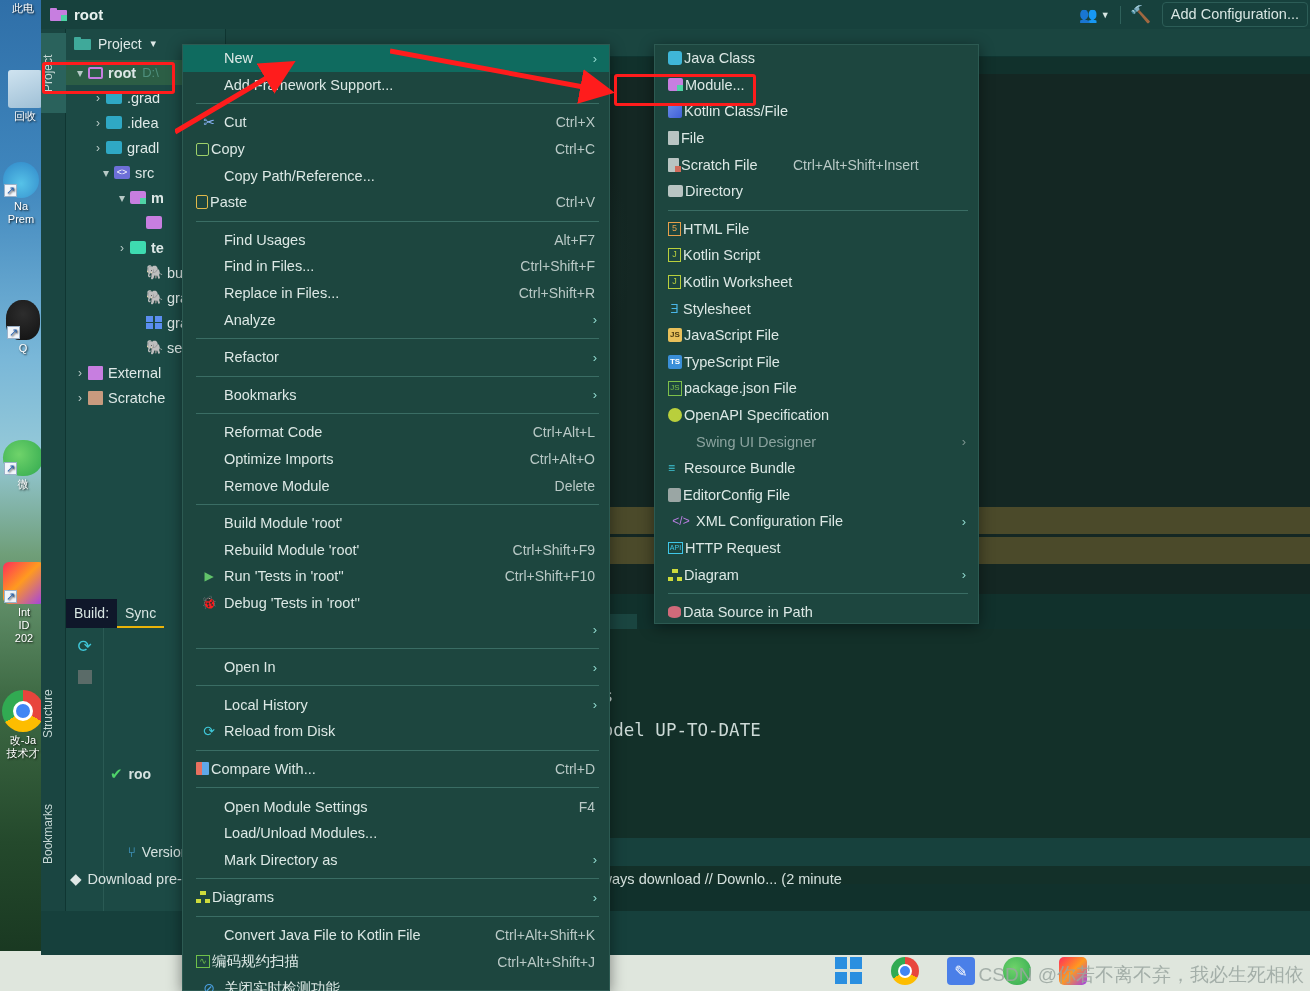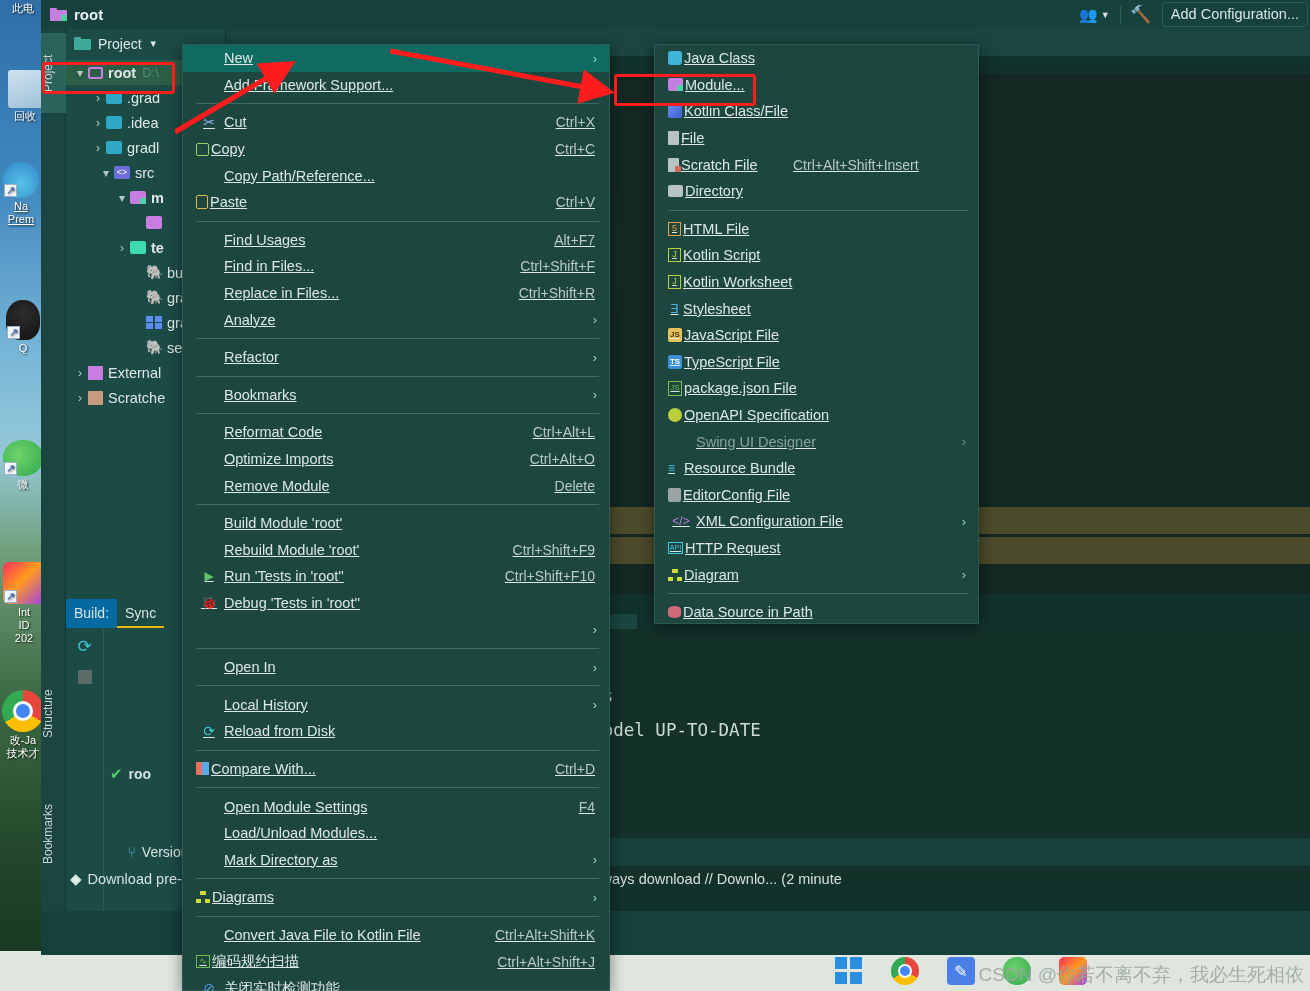--- a/index.html
+++ b/index.html
@@ -85,21 +85,21 @@
   .tlabel.bold { font-weight:bold; }
   .tpath { margin-left:6px; color:#4f8f7d; font-size:13px; }
 
   
   .build-panel {
     position:absolute; left:25px; top:570px; width:160px; height:312px;
     background:#1c4a45;
   }
   .build-tabs { height:29px; display:flex; align-items:flex-end; font-size:14px; }
   .btab { padding:3px 8px 5px; color:#d9e6e3; }
-  .btab.lbl { background:#0369a1; height:29px; display:flex; align-items:center; }
+  .btab.lbl { background:#0f172a; height:29px; display:flex; align-items:center; }
   .btab.active { border-bottom:2px solid #eab308; }
   .build-inner { display:flex; height:283px; }
   .build-gutter { width:38px; background:#1c4a45; border-right:1px solid #2a5a54; padding-top:8px; text-align:center;}
   .gutter-btn { width:22px; height:22px; margin:0 auto 12px; }
   .build-list { padding:8px 0 0 6px; font-size:14px; display:flex; align-items:center; gap:6px;}
 
   
   .editor-area {
     position:absolute; left:185px; top:0; width:1084px; height:882px;
     background:#11312c;
@@ -147,21 +147,21 @@
     display:flex; align-items:center; gap:6px; font-size:14.5px; padding-left:4px;
   }
 
   
   .ctxmenu {
     position:absolute; left:182px; top:44px; width:428px; height:947px;
     background:#1d463f; border:1px solid #2c5a52;
     font-size:14.5px; color:#dce8e5; z-index:40;
     box-shadow: 0 3px 14px rgba(0,0,0,.45);
   }
-  .mi { height:26.6px; display:flex; align-items:center; position:relative; padding-left:13px;text-decoration:underline; }
+  .mi { height:26.6px; display:flex; align-items:center; position:relative; padding-left:13px; }
   .mi.hl { background:#0f6b5f; }
   .mi .ico { width:26px; height:18px; display:flex; align-items:center; justify-content:center; margin-right:2px; }
   .mi .lab { flex:1; }
   .mi .acc { color:#b9c9c6; margin-right:14px; font-size:14px; }
   .mi .arrow { position:absolute; right:12px; color:#8fd7cd; font-size:13px; }
   .msep { height:1px; background:#3a6d64; margin:5px 10px 5px 13px; }
 
   
   .submenu {
     position:absolute; left:610px; top:44px; width:325px; height:580px;
@@ -197,21 +197,21 @@
 
   <div class="desk-icon" style="left:-2px; top:70px;">
     <span class="desk-glyph" style="width:34px;height:38px;background:linear-gradient(160deg,#cfe3f0,#9fc0d6);border-radius:3px;display:block;"></span>
     <span>回收</span>
   </div>
 
   <div class="desk-icon" style="left:-6px; top:162px;">
     <span class="desk-glyph" style="width:36px;height:36px;border-radius:50%;background:radial-gradient(circle at 50% 60%,#56c2e8,#2f86c8);display:block;position:relative;">
       <span class="shortcut-arrow">↗</span>
     </span>
-    <span style="white-space:pre-line;text-decoration:underline;">Na
+    <span style="white-space:pre-line;">Na
 Prem</span>
   </div>
 
   <div class="desk-icon" style="left:-4px; top:300px;">
     <span class="desk-glyph" style="width:34px;height:40px;background:radial-gradient(circle at 50% 35%,#2d2d2d,#111);border-radius:46% 46% 40% 40%;display:block;position:relative;">
       <span class="shortcut-arrow">↗</span>
     </span>
     <span>Q</span>
   </div>
 

